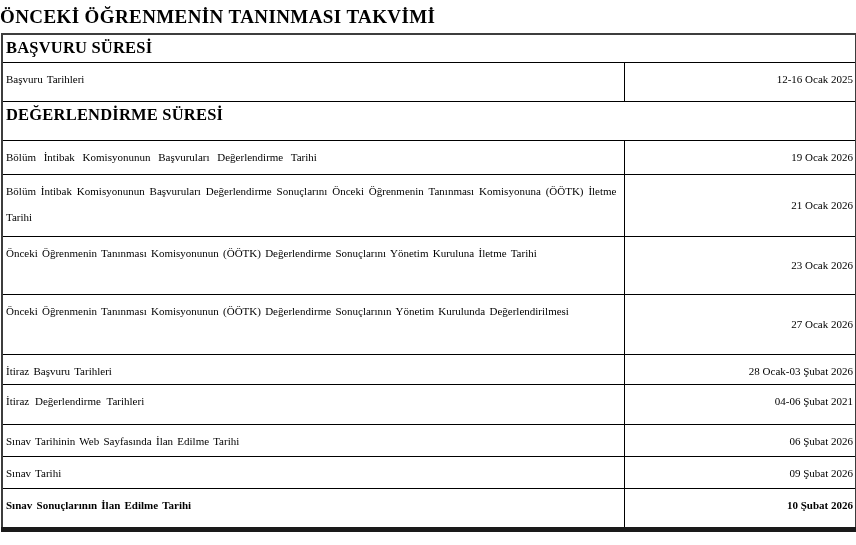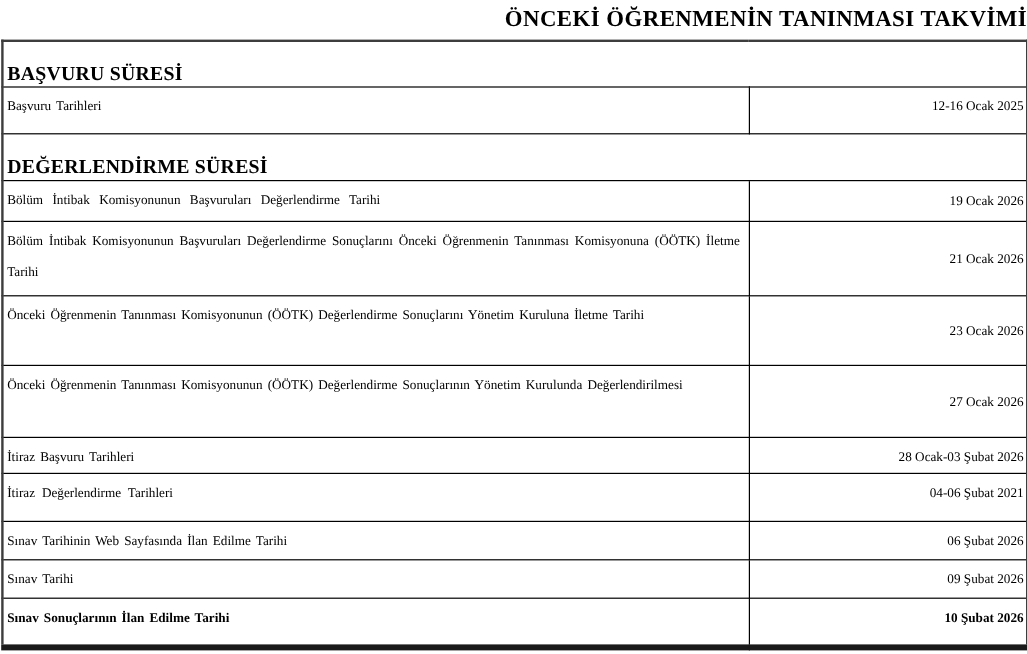--- a/index.html
+++ b/index.html
@@ -9,21 +9,21 @@
   }
   body {
     width: 856px;
     height: 545px;
     overflow: hidden;
     font-family: "Liberation Serif", serif;
     color: #000000;
   }
   .doc-title {
     margin: 6px 0 0 0;
-    text-align: right;
+    text-align: left;
     font-weight: bold;
     font-size: 19px;
     letter-spacing: 0.4px;
     line-height: 22px;
     white-space: nowrap;
   }
   table.schedule {
     margin: 5px 0 0 1px;
     width: 854px;
     border-collapse: collapse;
@@ -34,21 +34,21 @@
   col.col-event { width: 622px; }
   col.col-date  { width: 232px; }
   td {
     border: 1px solid #000000;
     font-size: 11px;
     overflow: hidden;
   }
   td.section-cell {
     font-weight: bold;
     vertical-align: top;
-    padding: 16px 6px 0 3px;
+    padding: 2px 6px 0 3px;
     font-size: 16.5px;
     letter-spacing: 0.2px;
     line-height: 21px;
   }
   td.label-cell {
     vertical-align: top;
     padding: 3px 7px 0 3px;
     line-height: 26px;
     word-spacing: 1.5px;
   }

